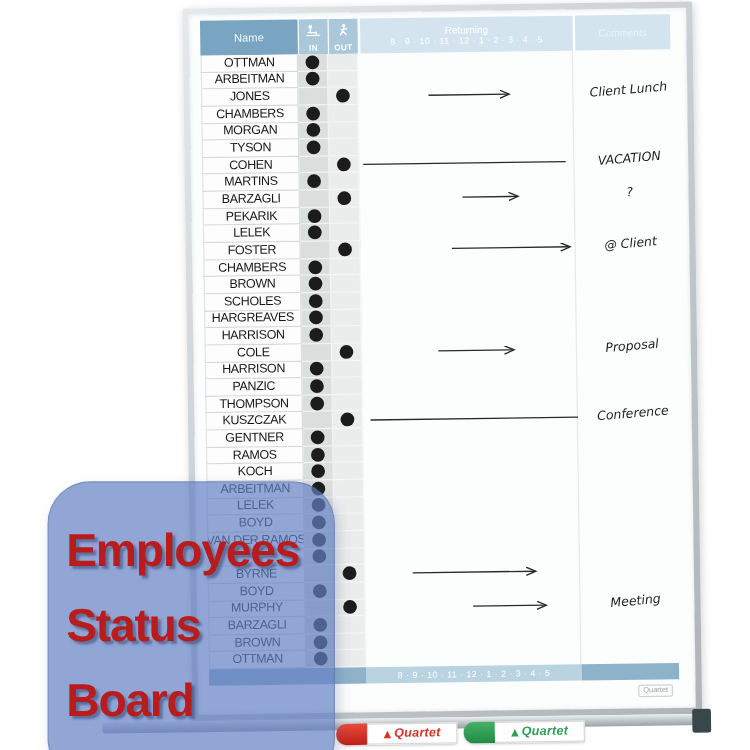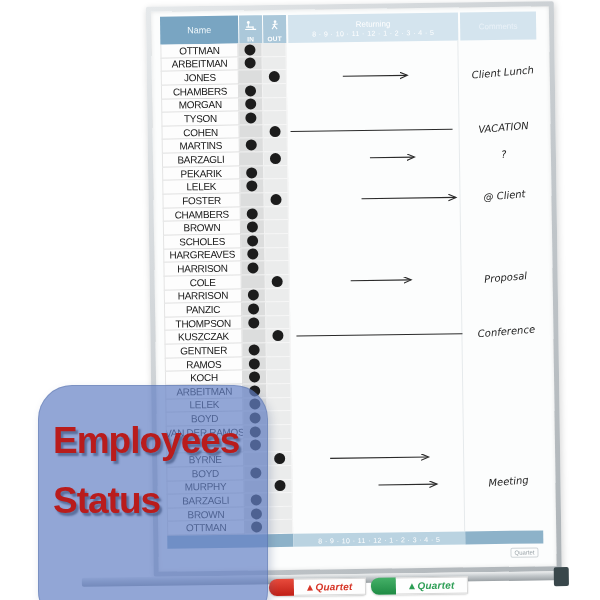--- a/index.html
+++ b/index.html
@@ -432,13 +432,14 @@
     <div class="mbody">
       <span class="tri"></span>
       <span>Quartet</span>
     </div>
   </div>
 </div>
 
 <div class="overlay">
   <div class="tline">Employees</div>
   <div class="tline">Status</div>
+  <div class="tline">Board</div>
 </div>
 
 </body></html>

